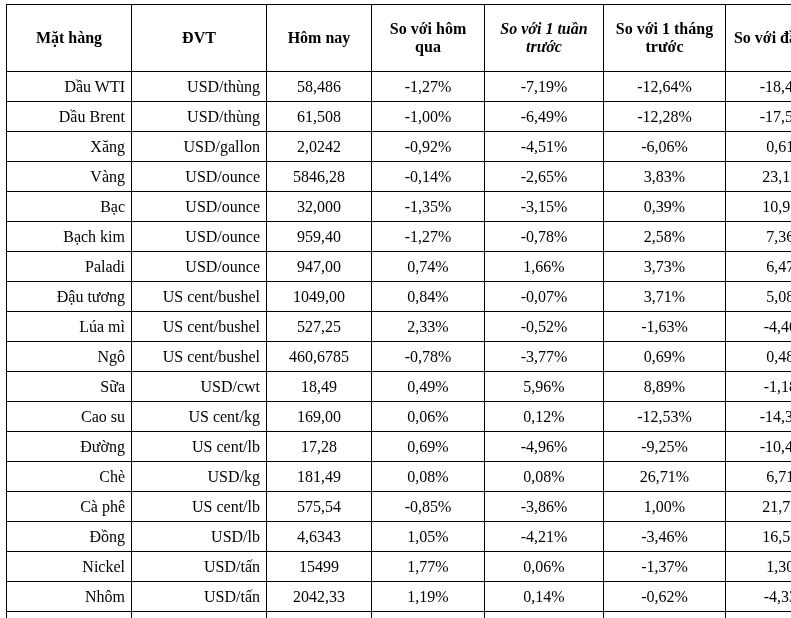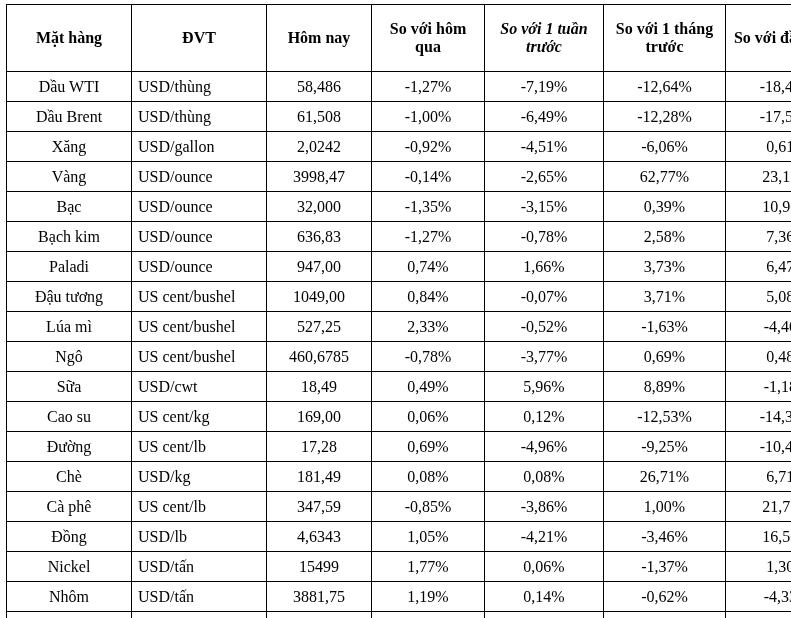--- a/index.html
+++ b/index.html
@@ -43,25 +43,25 @@
   thead th.h-today { width: 96px; font-family: Liberation Serif, serif; }
   thead th.h-dod { width: 104px; }
   thead th.h-wow { width: 110px; font-style: italic; }
   thead th.h-mom { width: 113px; }
   thead th.h-ytd { width: 114px; }
 
   tbody td {
     height: 25px;
   }
   td.c-name {
-    text-align: center;
+    text-align: right;
     padding-left: 10px;
   }
   td.c-unit {
-    text-align: left;
+    text-align: right;
   }
   td.c-num {
     text-align: center;
   }
 </style>
 </head>
 <body>
 
 <div class="sheet">
   <table class="commodity-table">
@@ -100,39 +100,39 @@
           <td class="c-unit">USD/gallon</td>
           <td class="c-num">2,0242</td>
           <td class="c-num">-0,92%</td>
           <td class="c-num">-4,51%</td>
           <td class="c-num">-6,06%</td>
           <td class="c-num">0,61%</td>
         </tr>
         <tr>
           <td class="c-name">Vàng</td>
           <td class="c-unit">USD/ounce</td>
-          <td class="c-num">3998,47</td>
+          <td class="c-num">5846,28</td>
           <td class="c-num">-0,14%</td>
           <td class="c-num">-2,65%</td>
-          <td class="c-num">62,77%</td>
+          <td class="c-num">3,83%</td>
           <td class="c-num">23,15%</td>
         </tr>
         <tr>
           <td class="c-name">Bạc</td>
           <td class="c-unit">USD/ounce</td>
           <td class="c-num">32,000</td>
           <td class="c-num">-1,35%</td>
           <td class="c-num">-3,15%</td>
           <td class="c-num">0,39%</td>
           <td class="c-num">10,90%</td>
         </tr>
         <tr>
           <td class="c-name">Bạch kim</td>
           <td class="c-unit">USD/ounce</td>
-          <td class="c-num">636,83</td>
+          <td class="c-num">959,40</td>
           <td class="c-num">-1,27%</td>
           <td class="c-num">-0,78%</td>
           <td class="c-num">2,58%</td>
           <td class="c-num">7,36%</td>
         </tr>
         <tr>
           <td class="c-name">Paladi</td>
           <td class="c-unit">USD/ounce</td>
           <td class="c-num">947,00</td>
           <td class="c-num">0,74%</td>
@@ -199,21 +199,21 @@
           <td class="c-unit">USD/kg</td>
           <td class="c-num">181,49</td>
           <td class="c-num">0,08%</td>
           <td class="c-num">0,08%</td>
           <td class="c-num">26,71%</td>
           <td class="c-num">6,71%</td>
         </tr>
         <tr>
           <td class="c-name">Cà phê</td>
           <td class="c-unit">US cent/lb</td>
-          <td class="c-num">347,59</td>
+          <td class="c-num">575,54</td>
           <td class="c-num">-0,85%</td>
           <td class="c-num">-3,86%</td>
           <td class="c-num">1,00%</td>
           <td class="c-num">21,75%</td>
         </tr>
         <tr>
           <td class="c-name">Đồng</td>
           <td class="c-unit">USD/lb</td>
           <td class="c-num">4,6343</td>
           <td class="c-num">1,05%</td>
@@ -226,21 +226,21 @@
           <td class="c-unit">USD/tấn</td>
           <td class="c-num">15499</td>
           <td class="c-num">1,77%</td>
           <td class="c-num">0,06%</td>
           <td class="c-num">-1,37%</td>
           <td class="c-num">1,30%</td>
         </tr>
         <tr>
           <td class="c-name">Nhôm</td>
           <td class="c-unit">USD/tấn</td>
-          <td class="c-num">3881,75</td>
+          <td class="c-num">2042,33</td>
           <td class="c-num">1,19%</td>
           <td class="c-num">0,14%</td>
           <td class="c-num">-0,62%</td>
           <td class="c-num">-4,33%</td>
         </tr>
         <tr>
           <td class="c-name">Thép</td>
           <td class="c-unit">CNY/tấn</td>
           <td class="c-num">3052,00</td>
           <td class="c-num">0,07%</td>

